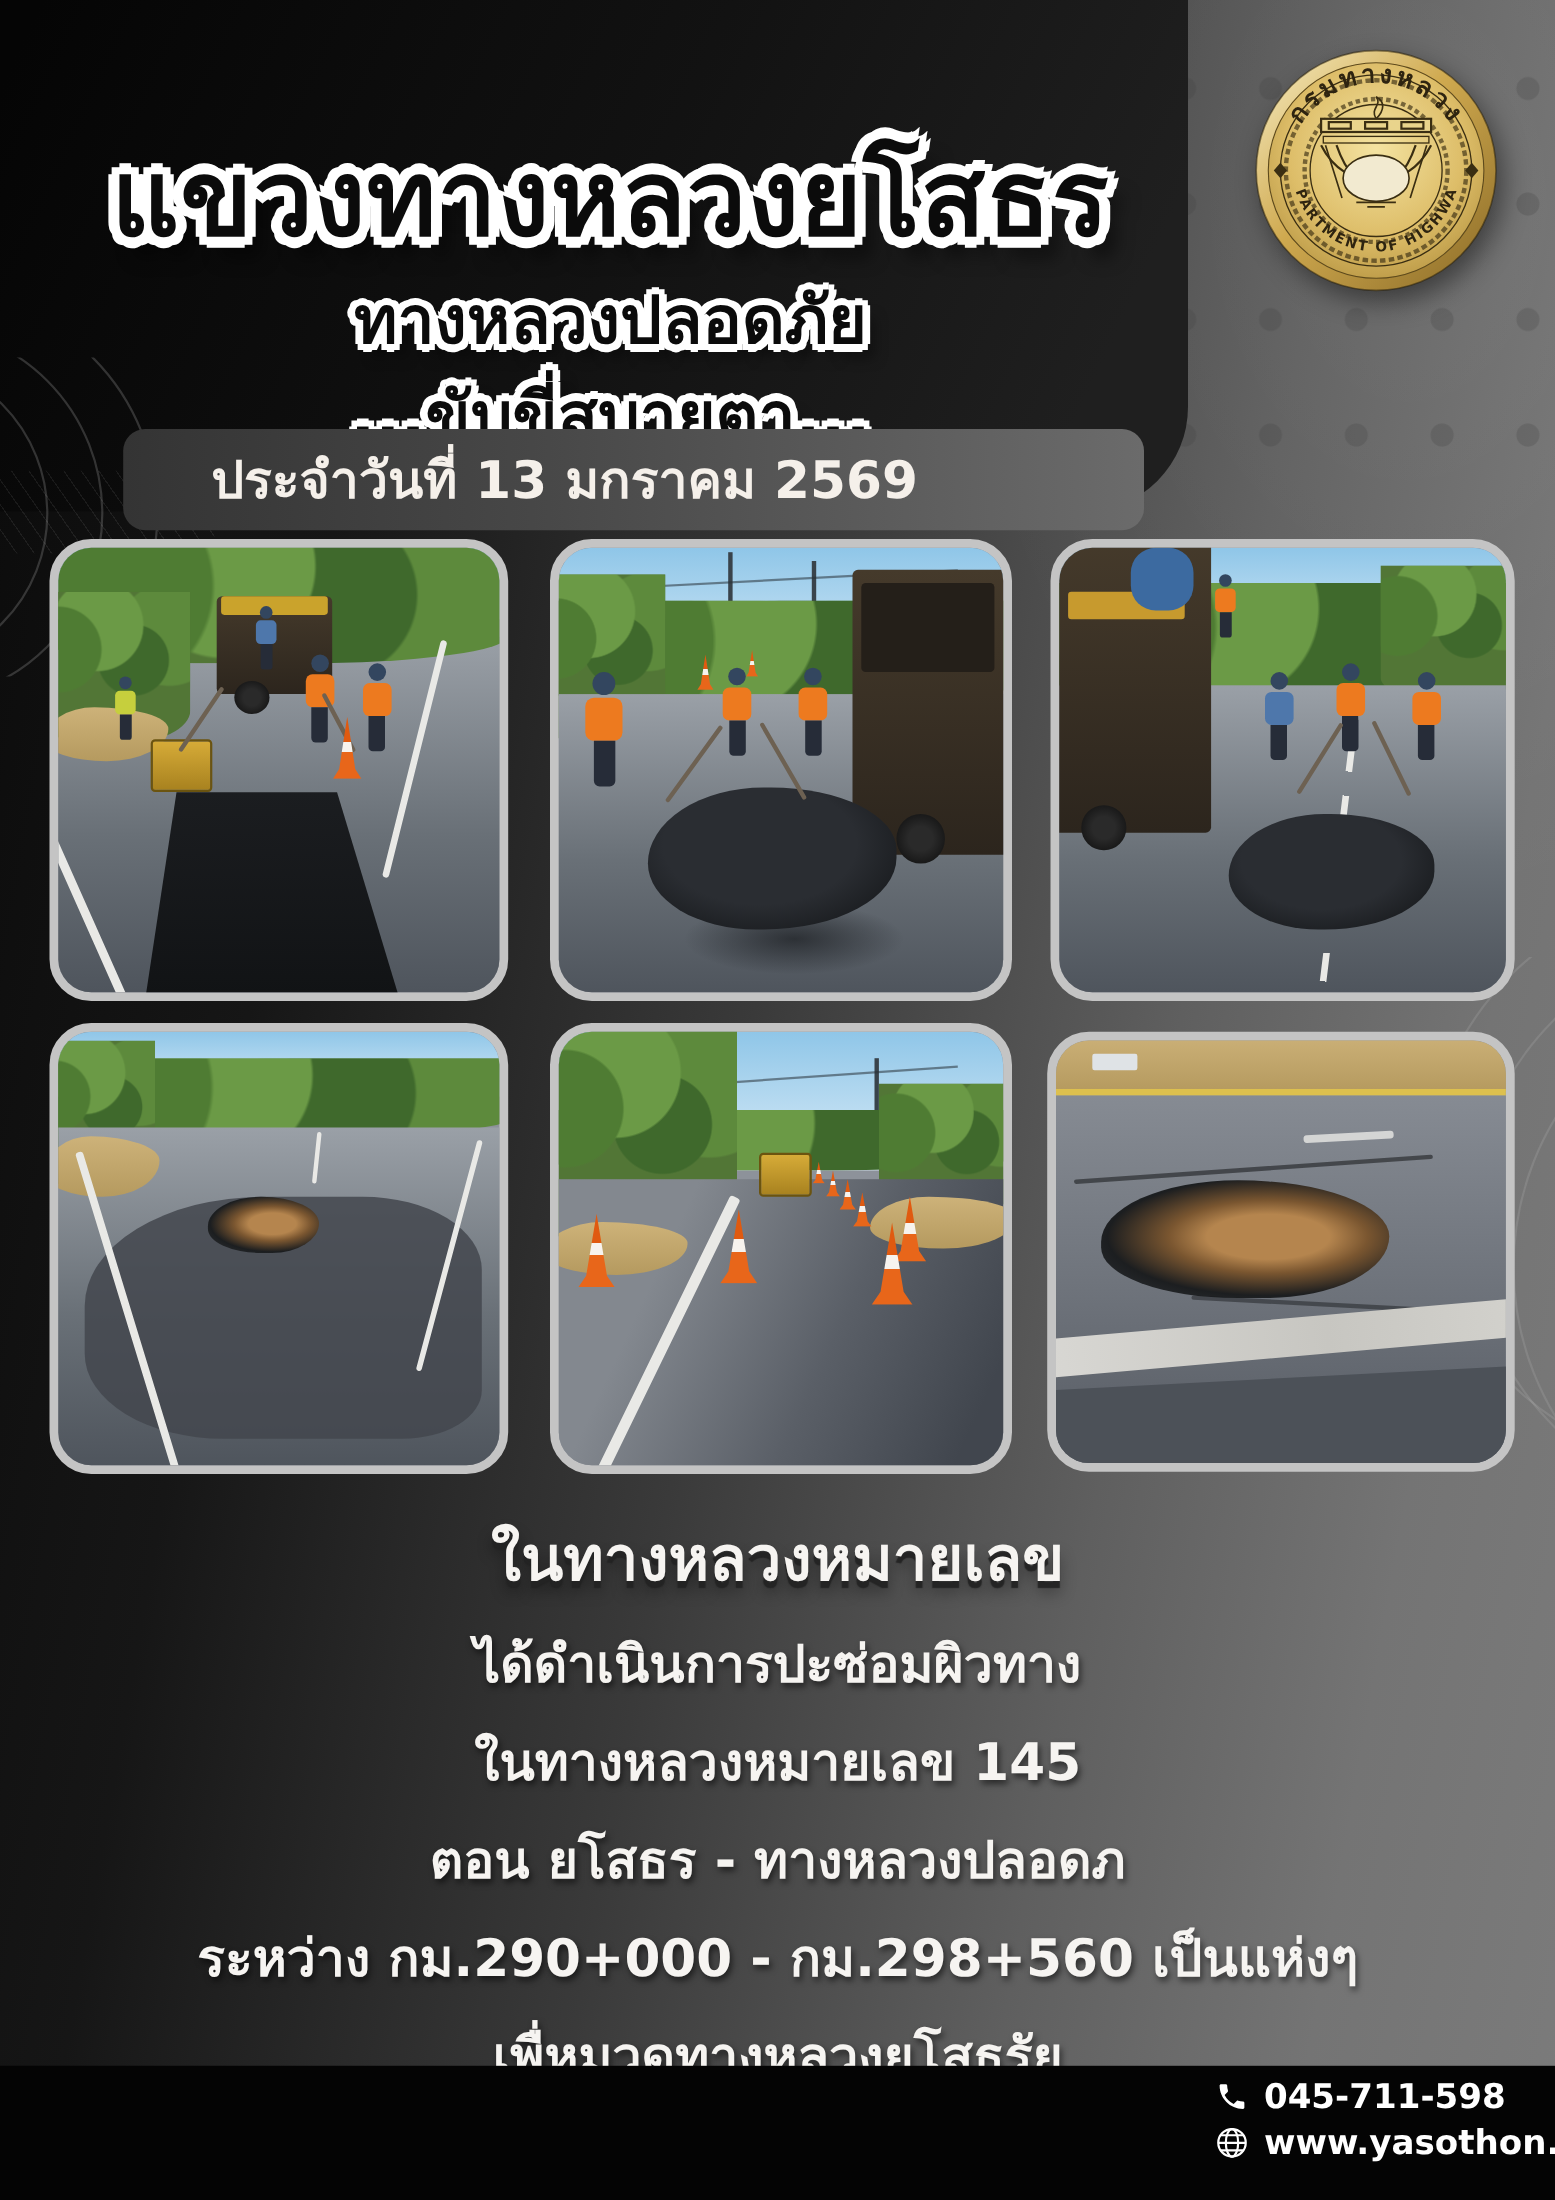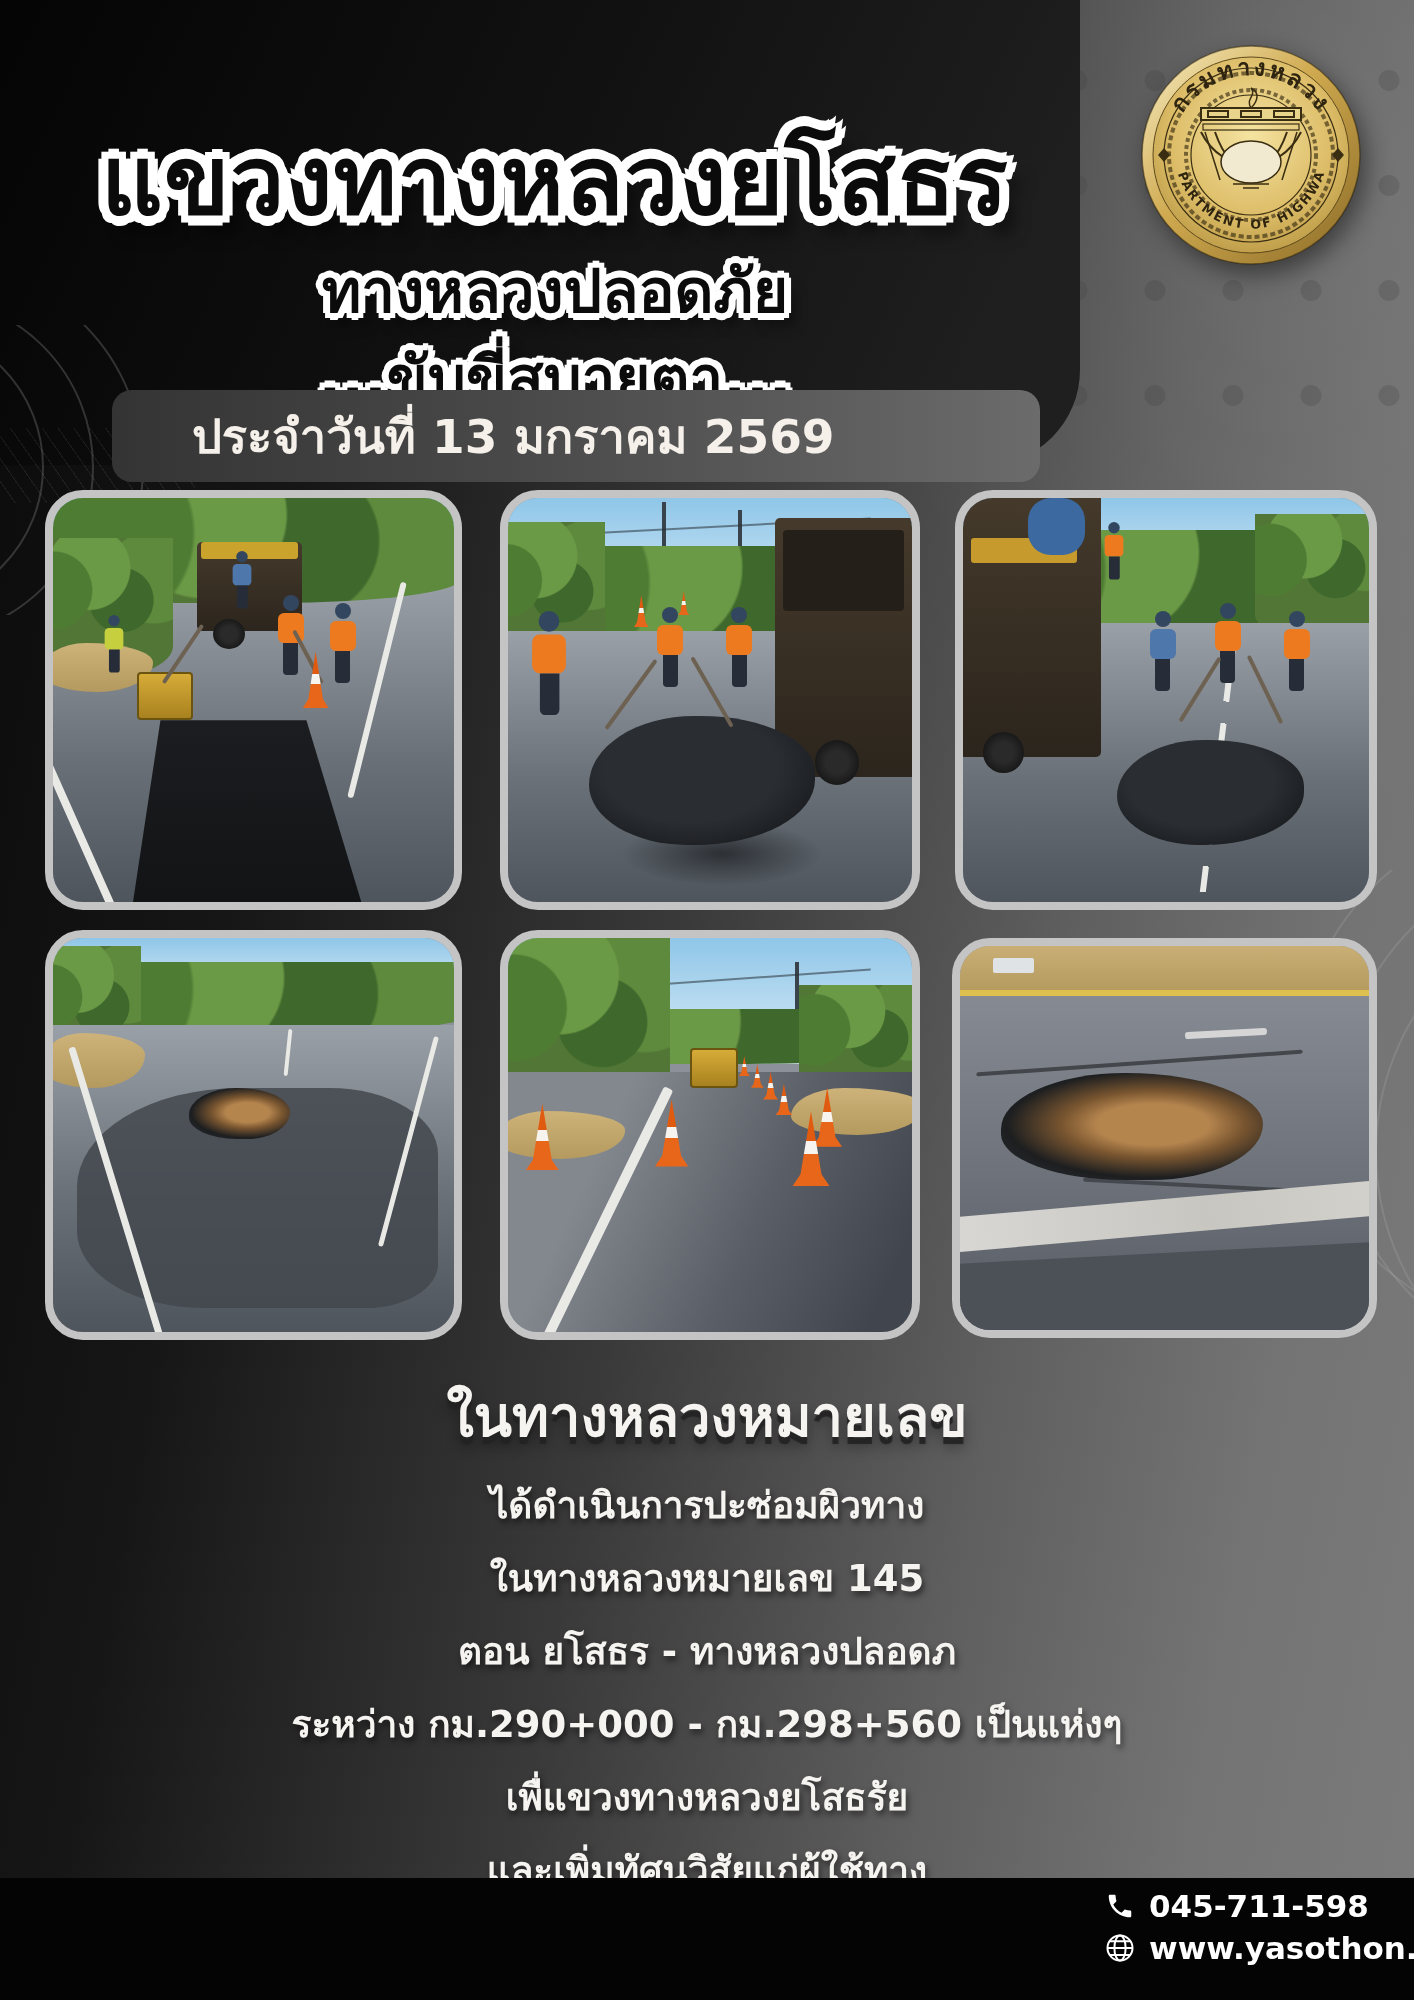--- a/index.html
+++ b/index.html
@@ -74,21 +74,21 @@
   .wk .hd{width:16px;height:16px;border-radius:50%;background:#33465f;margin:0 auto;}
   .wk .bd{width:26px;height:30px;border-radius:6px;background:#ed7a1f;margin-top:2px;}
   .wk .lg{width:15px;height:32px;background:#262c38;margin:0 auto;border-radius:0 0 4px 4px;}
   .wk.sm{transform:scale(.72);transform-origin:top center;}
   .wk.lgr{transform:scale(1.3);transform-origin:top center;}
   .wk.yellow .bd{background:#c6cf3d;} .wk.blue .bd{background:#4e77ab;}
   
   .body-text{position:absolute;left:0;top:1372px;width:1414px;text-align:center;color:#f6f4f1;}
   .body-heading{font-size:56px;font-weight:800;margin:0 0 14px 0;
     text-shadow:0 7px 1px rgba(35,35,35,.95),0 10px 14px rgba(0,0,0,.4);}
-  .body-line{font-size:37px;font-weight:700;margin:14px 0;text-shadow:2px 4px 6px rgba(0,0,0,.55);}
+  .body-line{font-size:47px;font-weight:700;margin:14px 0;text-shadow:2px 4px 6px rgba(0,0,0,.55);}
   
   .footer{position:absolute;left:0;bottom:0;width:1414px;height:122px;background:#040404;color:#fff;}
   .footer .addr{position:absolute;left:28px;top:44px;display:flex;align-items:center;gap:14px;
     font-size:30px;font-weight:600;}
   .footer .contact{position:absolute;left:1105px;top:10px;display:flex;flex-direction:column;gap:6px;}
   .contact-row{display:flex;align-items:center;gap:14px;font-size:31px;font-weight:600;}
   .icn{flex:0 0 auto;display:flex;}
 </style>
 </head>
 <body>
@@ -322,21 +322,21 @@
     <div class="ph" style="left:-2%;top:66%;width:104%;height:9%;background:linear-gradient(90deg,#d8d7d3,#c7c6c1 60%,#d2d1cc);transform:rotate(-5deg);"></div>
     <div class="ph" style="left:-2%;top:80%;width:104%;height:24%;background:#4c5158;transform:rotate(-3deg);"></div>
   </div>
 
   <div class="body-text">
     <div class="body-heading">ในทางหลวงหมายเลข</div>
     <div class="body-line">ได้ดำเนินการปะซ่อมผิวทาง</div>
     <div class="body-line">ในทางหลวงหมายเลข 145</div>
     <div class="body-line">ตอน ยโสธร - ทางหลวงปลอดภ</div>
     <div class="body-line">ระหว่าง กม.290+000 - กม.298+560 เป็นแห่งๆ</div>
-    <div class="body-line">เพื่แขวงทางหลวงยโสธรัย</div>
+    <div class="body-line">เพื่หมวดทางหลวงยโสธรัย</div>
     <div class="body-line">และเพิ่มทัศนวิสัยแก่ผู้ใช้ทาง</div>
   </div>
 
   <div class="footer">
     <div class="contact">
       <div class="contact-row">
         <span class="icn">
           <svg width="30" height="30" viewBox="0 0 24 24">
               <path d="M6.62 10.79a15.1 15.1 0 0 0 6.59 6.59l2.2-2.2c.27-.27.67-.36 1.02-.24 1.12.37 2.33.57 3.57.57.55 0 1 .45 1 1V20c0 .55-.45 1-1 1C10.61 21 3 13.39 3 4c0-.55.45-1 1-1h3.5c.55 0 1 .45 1 1 0 1.25.2 2.45.57 3.57.11.35.03.74-.25 1.02l-2.2 2.2z" fill="#ffffff"></path>
             </svg>

